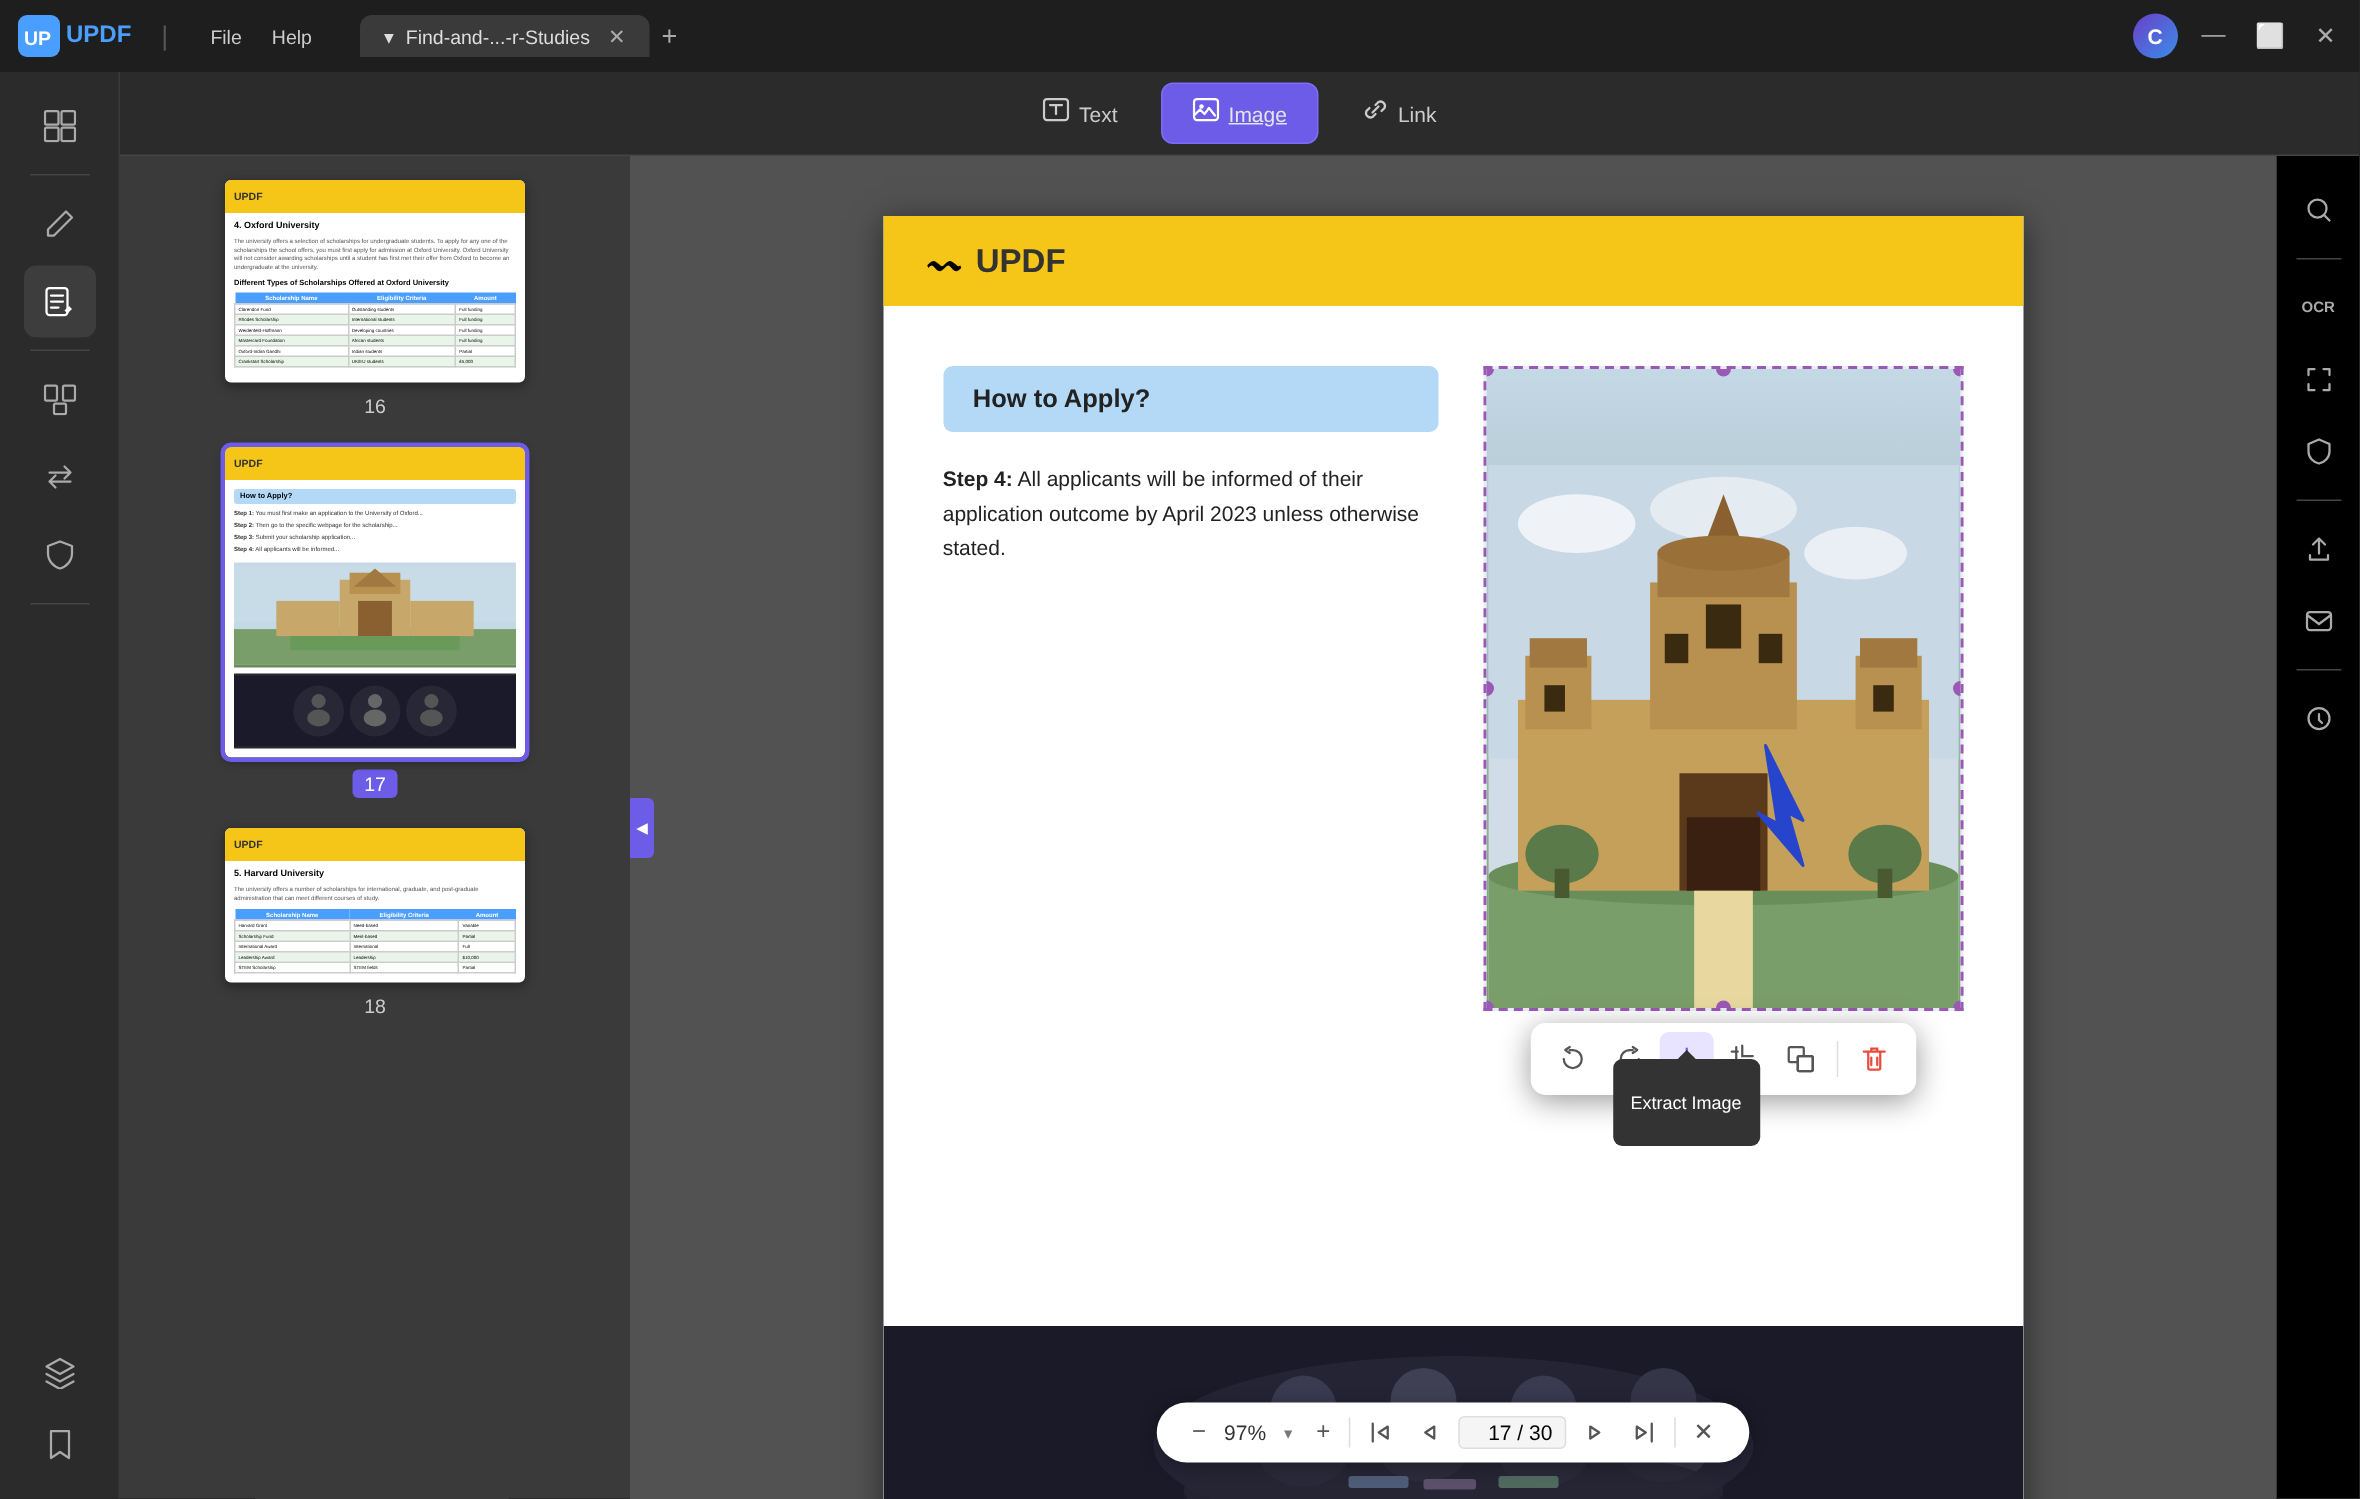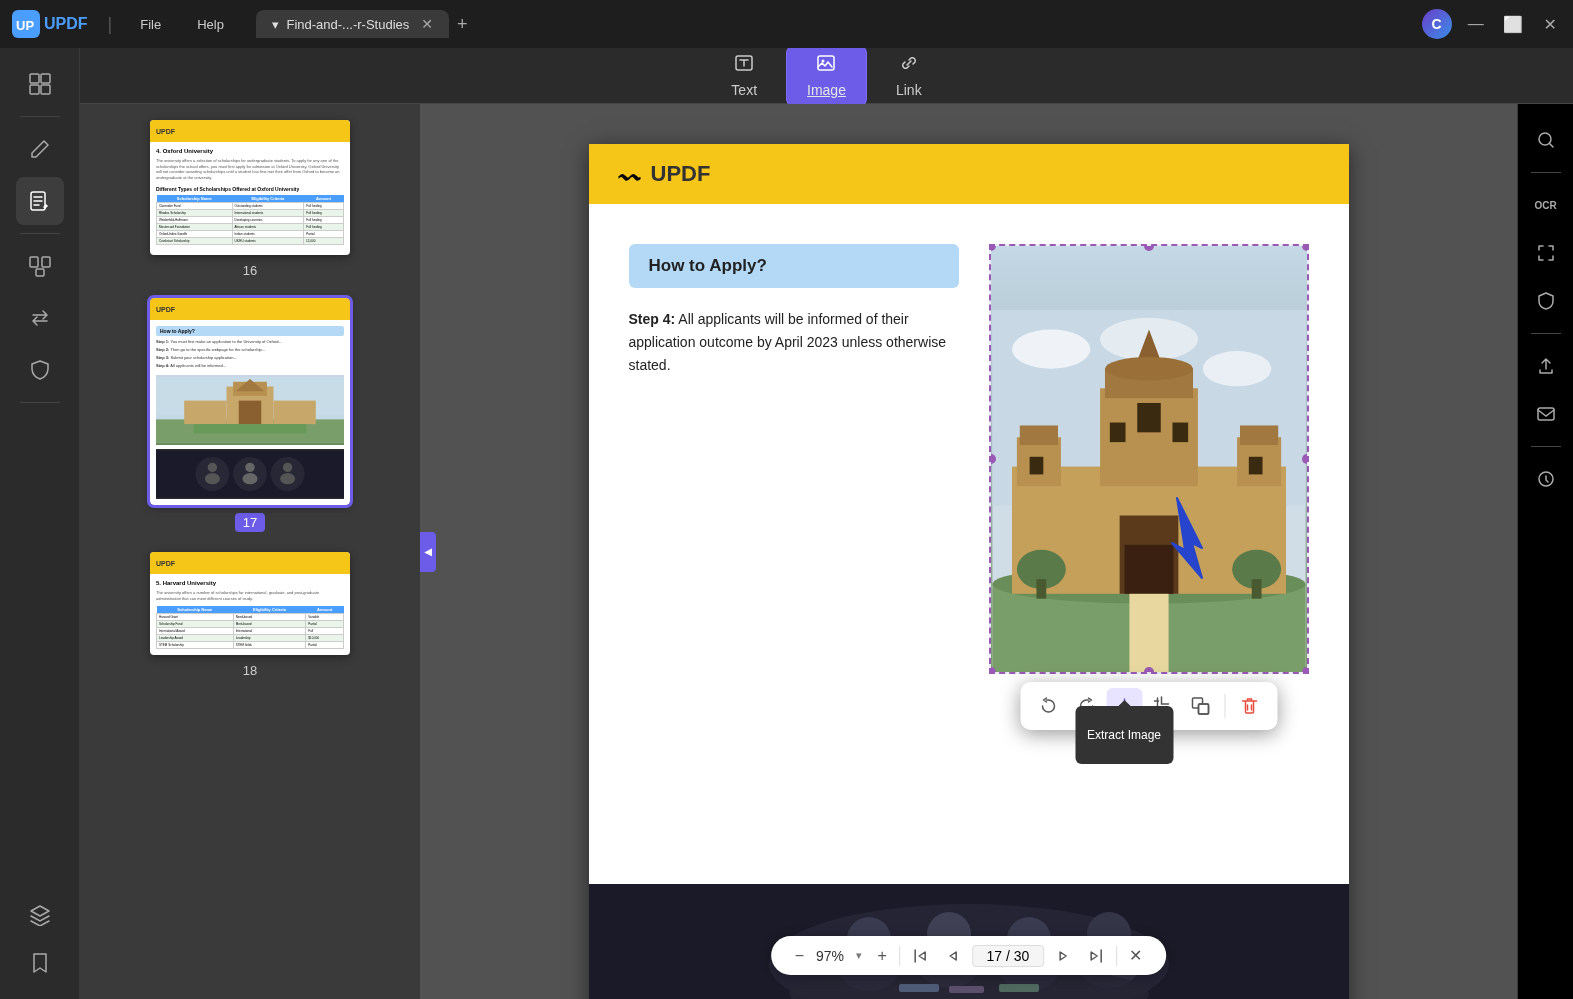--- a/index.html
+++ b/index.html
@@ -13,21 +13,21 @@
       align-items: center;
       padding: 0 12px;
       gap: 16px;
       flex-shrink: 0;
     }
     .title-bar-logo {
       display: flex; align-items: center; gap: 4px;
     }
     .logo-text { color: #4a9eff; font-weight: 700; font-size: 16px; }
     .title-bar-sep { color: #555; font-size: 18px; margin: 0 4px; }
-    .title-bar-menu { display: flex; gap: 20px; }
+    .title-bar-menu { display: flex; gap: 4px; }
     .menu-item { color: #ccc; font-size: 13px; cursor: pointer; padding: 4px 8px; border-radius: 4px; }
     .tab-area { display: flex; align-items: center; flex: 1; margin-left: 8px; }
     .tab {
       background: #3a3a3a;
       border-radius: 8px 8px 0 0;
       padding: 6px 16px;
       display: flex; align-items: center; gap: 8px;
       color: #ddd; font-size: 13px;
       position: relative;
       min-width: 180px;
@@ -170,21 +170,20 @@
       flex-shrink: 0;
     }
     .toolbar-btn {
       display: flex; align-items: center; gap: 6px;
       padding: 8px 20px;
       border-radius: 8px;
       cursor: pointer;
       font-size: 14px;
       color: #ccc;
       border: 1px solid transparent;
-      flex-direction: column;
     }
     .toolbar-btn.active {
       background: #6c5ce7;
       color: #e5e5e5;
       border-color: #7c6cf7;
       text-decoration: underline;
     }
     .toolbar-btn-icon { font-size: 16px; }
 
     
@@ -410,21 +409,21 @@
     .bb-sep-v { width: 1px; height: 20px; background: #ddd; }
     .bb-zoom { font-size: 14px; font-weight: 500; }
     .bb-dropdown { font-size: 11px; color: #777; cursor: pointer; }
     .bb-page-input {
       background: #f5f5f5;
       border: 1px solid #ddd;
       border-radius: 4px;
       padding: 2px 8px;
       font-size: 14px;
       width: 72px;
-      text-align: center;
+      text-align: right;
     }
 
     
     .right-sidebar {
       width: 56px;
       background: #000000;
       display: flex;
       flex-direction: column;
       align-items: center;
       padding: 16px 0;

